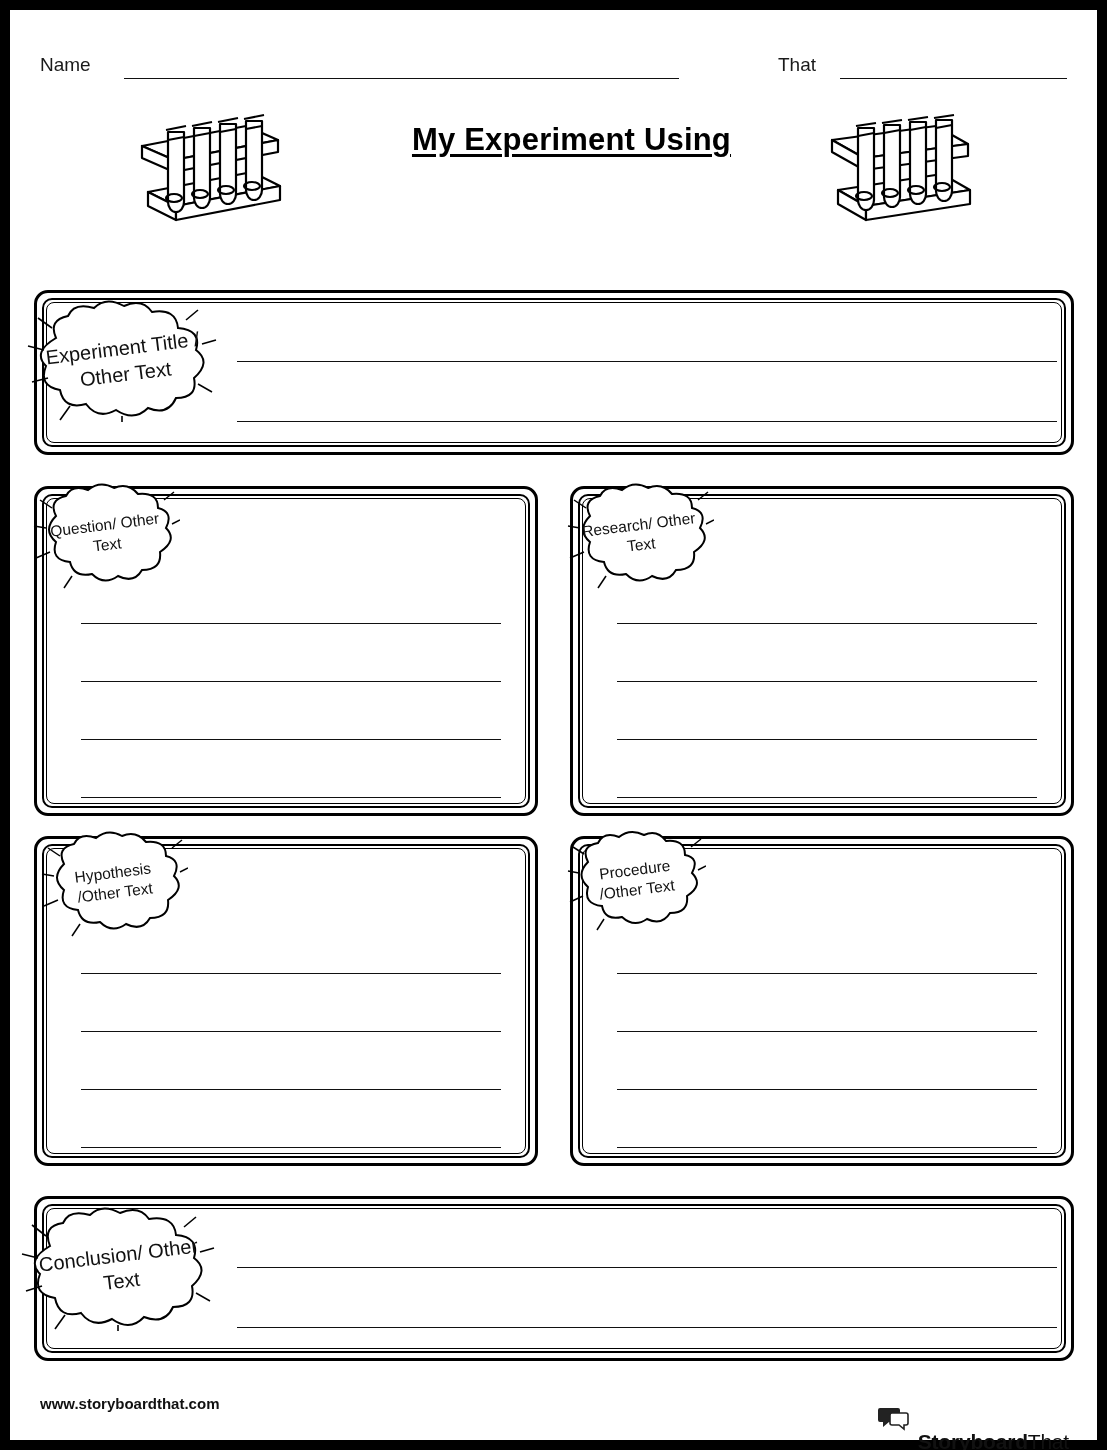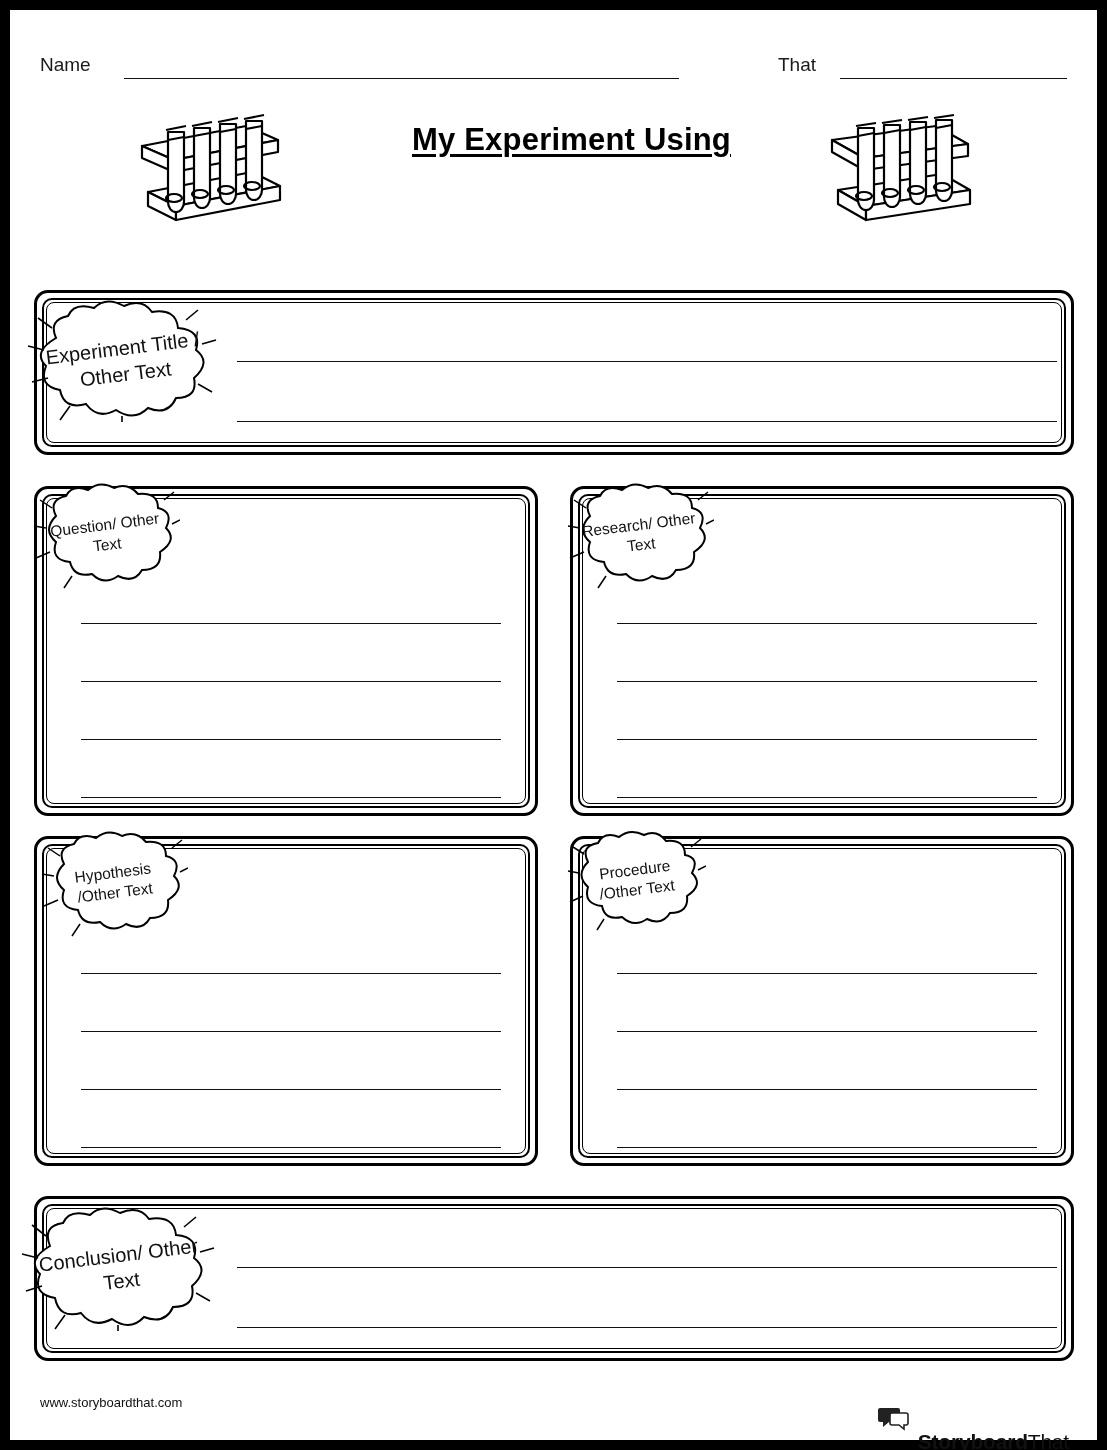--- a/index.html
+++ b/index.html
@@ -131,22 +131,22 @@
     padding: 0 14px;
   }
   .cloud-label.big { font-size: 20px; line-height: 26px; }
   .cloud-label.sm  { font-size: 15.5px; line-height: 20px; }
 
   
   .footer-url {
     position: absolute;
     left: 30px;
     top: 1385px;
-    font-size: 13px;
-    font-weight: normal;
+    font-size: 15px;
+    font-weight: bold;
     color: #111;
   }
   .brand {
     position: absolute;
     right: 28px;
     top: 1372px;
     display: flex;
     align-items: center;
     gap: 8px;
   }

